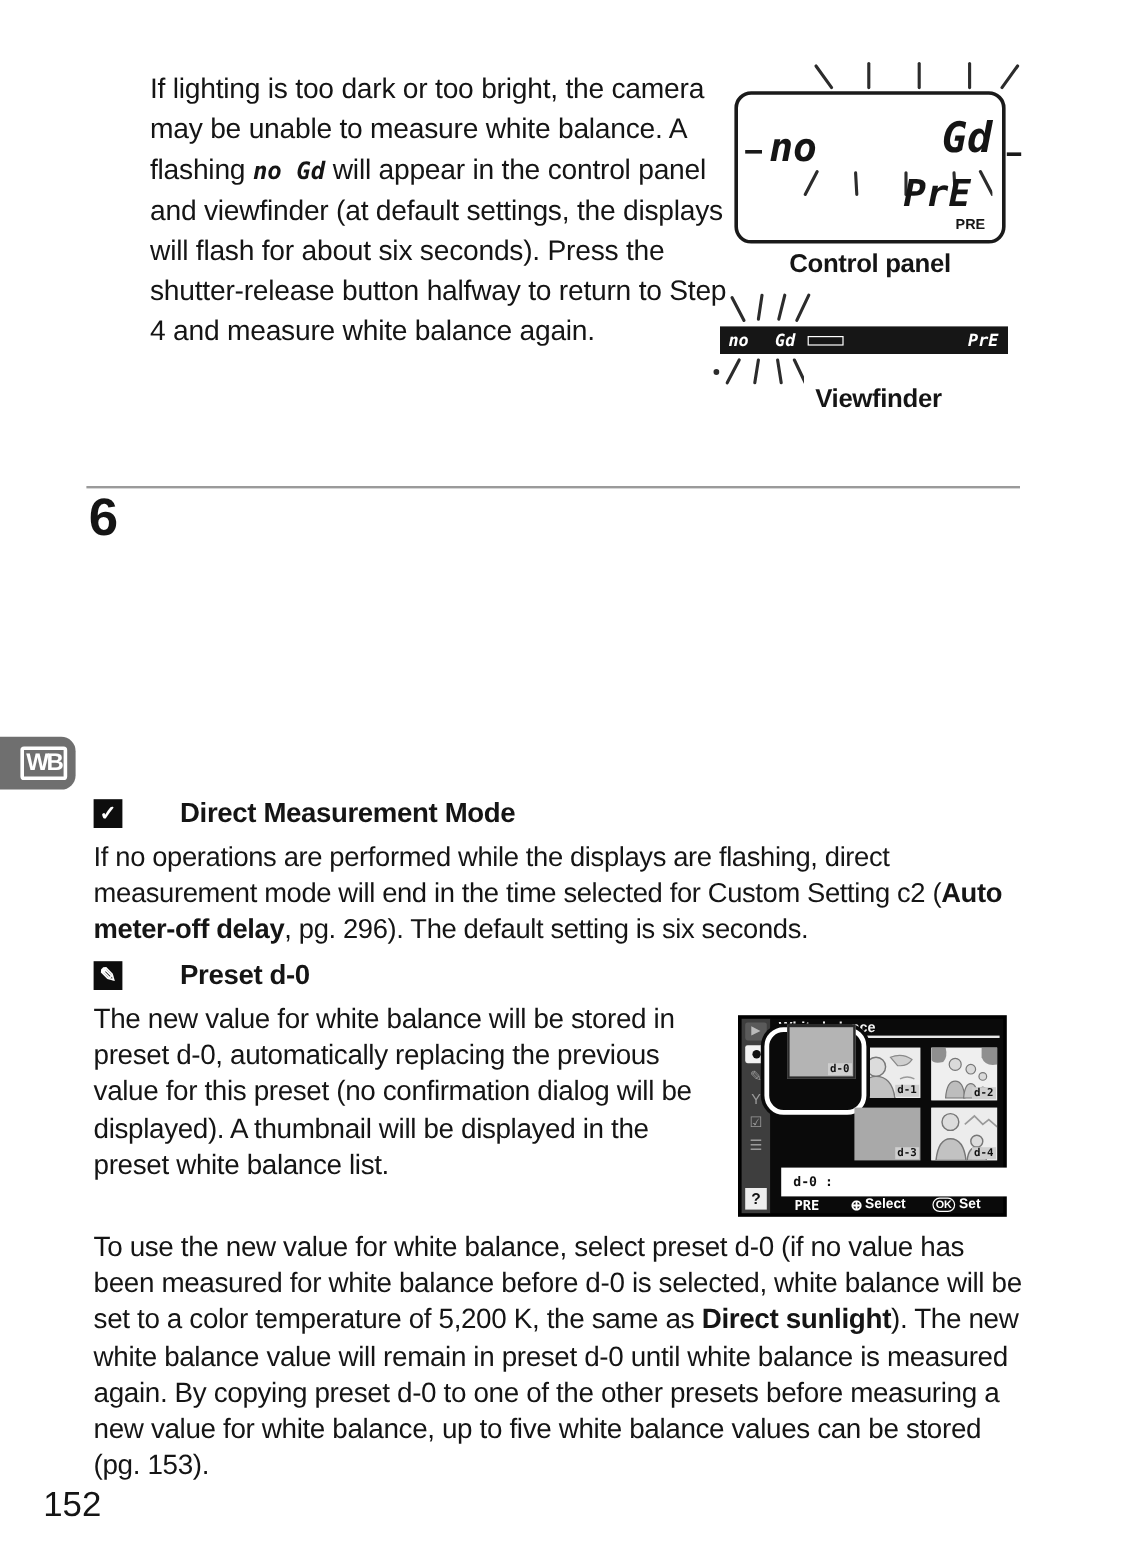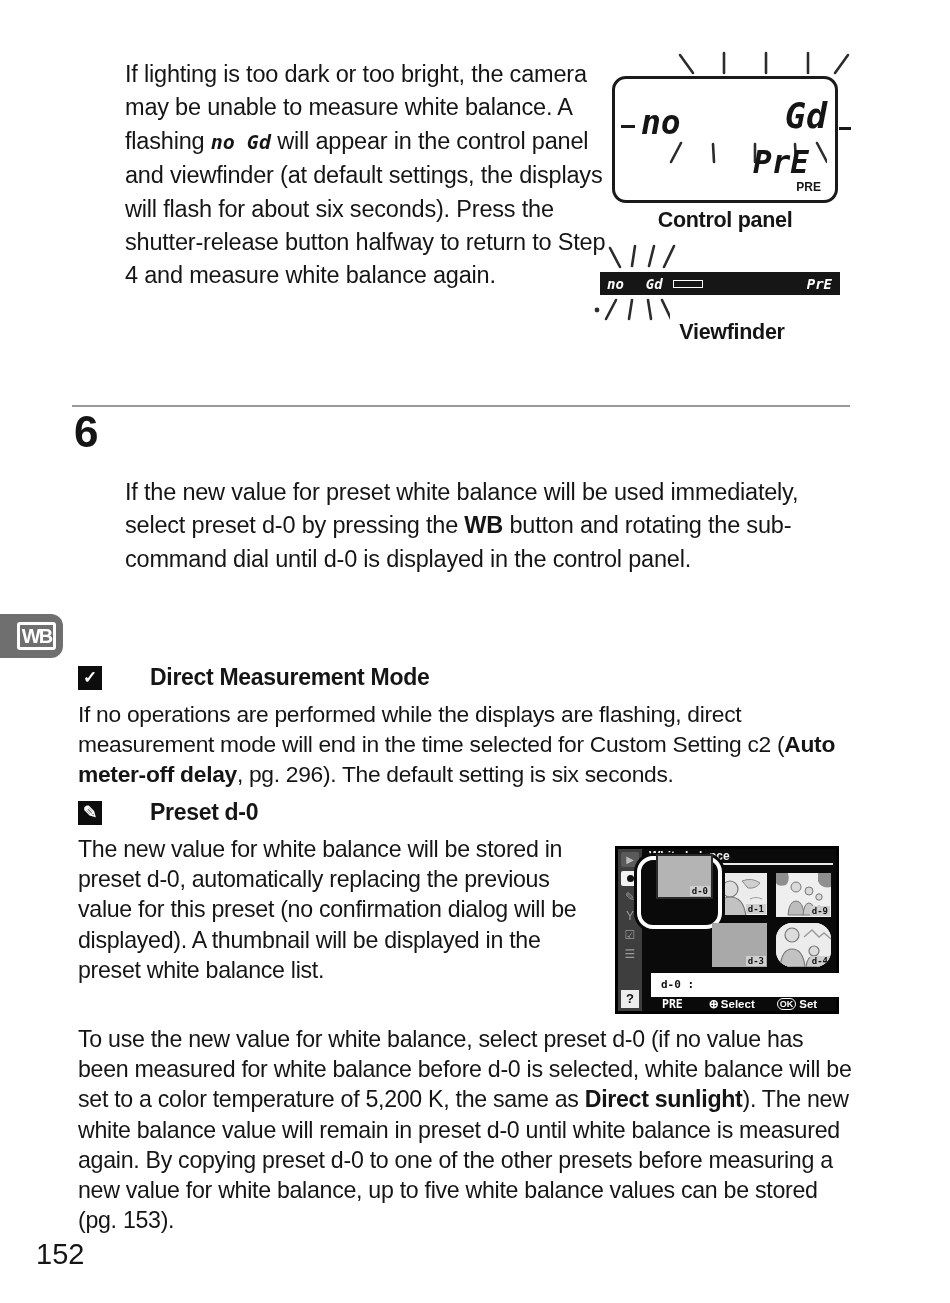--- a/index.html
+++ b/index.html
@@ -117,21 +117,21 @@
   .thumb { position:absolute; overflow:hidden; }
   .thumb-label {
     position:absolute; right:1px; bottom:1px; background:#cfcfcf; color:#111;
     font-size:9px; font-weight:bold; line-height:10px; padding:0 2px;
     font-family:"DejaVu Sans Mono", monospace;
   }
   .t-d0 { left:14px; top:5px; width:57px; height:45px; background:#b4b4b4; border:2px solid #2a2a2a; z-index:5; }
   .t-d1 { left:70px; top:24px; width:55px; height:42px; background:#e9e9e9; }
   .t-d2 { left:134px; top:24px; width:55px; height:44px; background:#ececec; }
   .t-d3 { left:70px; top:74px; width:55px; height:44px; background:#a9a9a9; z-index:5; }
-  .t-d4 { left:134px; top:74px; width:55px; height:44px; background:#eaeaea;border-radius:16px; }
+  .t-d4 { left:134px; top:74px; width:55px; height:44px; background:#eaeaea; }
   .thumb svg { position:absolute; left:0; top:0; }
   .value-box {
     position:absolute; left:9px; top:124px; width:214px; height:24px; background:#fff;
     color:#111; font-size:11px; font-weight:bold; line-height:24px; padding-left:10px;
     font-family:"DejaVu Sans Mono", monospace; z-index:6;
   }
   .menu-footer {
     position:absolute; left:0; right:0; bottom:0; height:15px; color:#fff;
     font-size:11.5px; font-weight:bold; display:flex; align-items:center; z-index:6;
   }
@@ -202,23 +202,20 @@
   </svg>
   <div class="fig-caption vf-caption">Viewfinder</div>
 </div>
 
 <div class="divider"></div>
 
 <div class="step">
   <div class="step-head">
     <span class="step-num">6</span>
   </div>
-  <div class="step-body para">
-    <span>If the new value for preset white balance will be used immediately, select preset d-0 by pressing the </span><span class="b">WB</span><span> button and rotating the sub-command dial until d-0 is displayed in the control panel.</span>
-  </div>
 </div>
 
 <div class="wb-tab">
   <span class="wb-chip">WB</span>
 </div>
 
 <div class="note note-direct">
   <div class="note-head">
     <span class="note-icon">✓</span>
     <span class="note-title">Direct Measurement Mode</span>
@@ -275,21 +272,21 @@
         <rect x="0" y="0" width="55" height="44" fill="#efefef"></rect>
         <path d="M0 0 h12 q2 8 -2 12 q-8 2 -10 -2 z" fill="#8f8f8f"></path>
         <path d="M42 0 h13 v14 q-10 2 -13 -6 z" fill="#8f8f8f"></path>
         <circle cx="20" cy="14" r="5" fill="#dadada" stroke="#777" stroke-width="1"></circle>
         <path d="M12 42 q1 -14 8 -14 q7 0 8 14 z" fill="#bdbdbd" stroke="#777" stroke-width="1"></path>
         <circle cx="33" cy="18" r="4" fill="#dadada" stroke="#777" stroke-width="1"></circle>
         <path d="M27 42 q1 -12 6 -12 q5 0 6 12 z" fill="#c9c9c9" stroke="#777" stroke-width="1"></path>
         <circle cx="43" cy="24" r="3.2" fill="#dadada" stroke="#777" stroke-width="1"></circle>
         <path d="M38 42 q1 -9 5 -9 q4 0 5 9 z" fill="#b5b5b5" stroke="#777" stroke-width="1"></path>
       </svg>
-      <span class="thumb-label">d-9</span>
+      <span class="thumb-label">d-2</span>
     </div>
 
     <div class="thumb t-d3">
       <span class="thumb-label">d-3</span>
     </div>
 
     <div class="thumb t-d4">
       <svg width="55" height="44">
         <rect x="0" y="0" width="55" height="44" fill="#ececec"></rect>
         <path d="M28 14 l8 -7 l7 7 l5 -4 l7 6" fill="none" stroke="#9a9a9a" stroke-width="1.4"></path>

